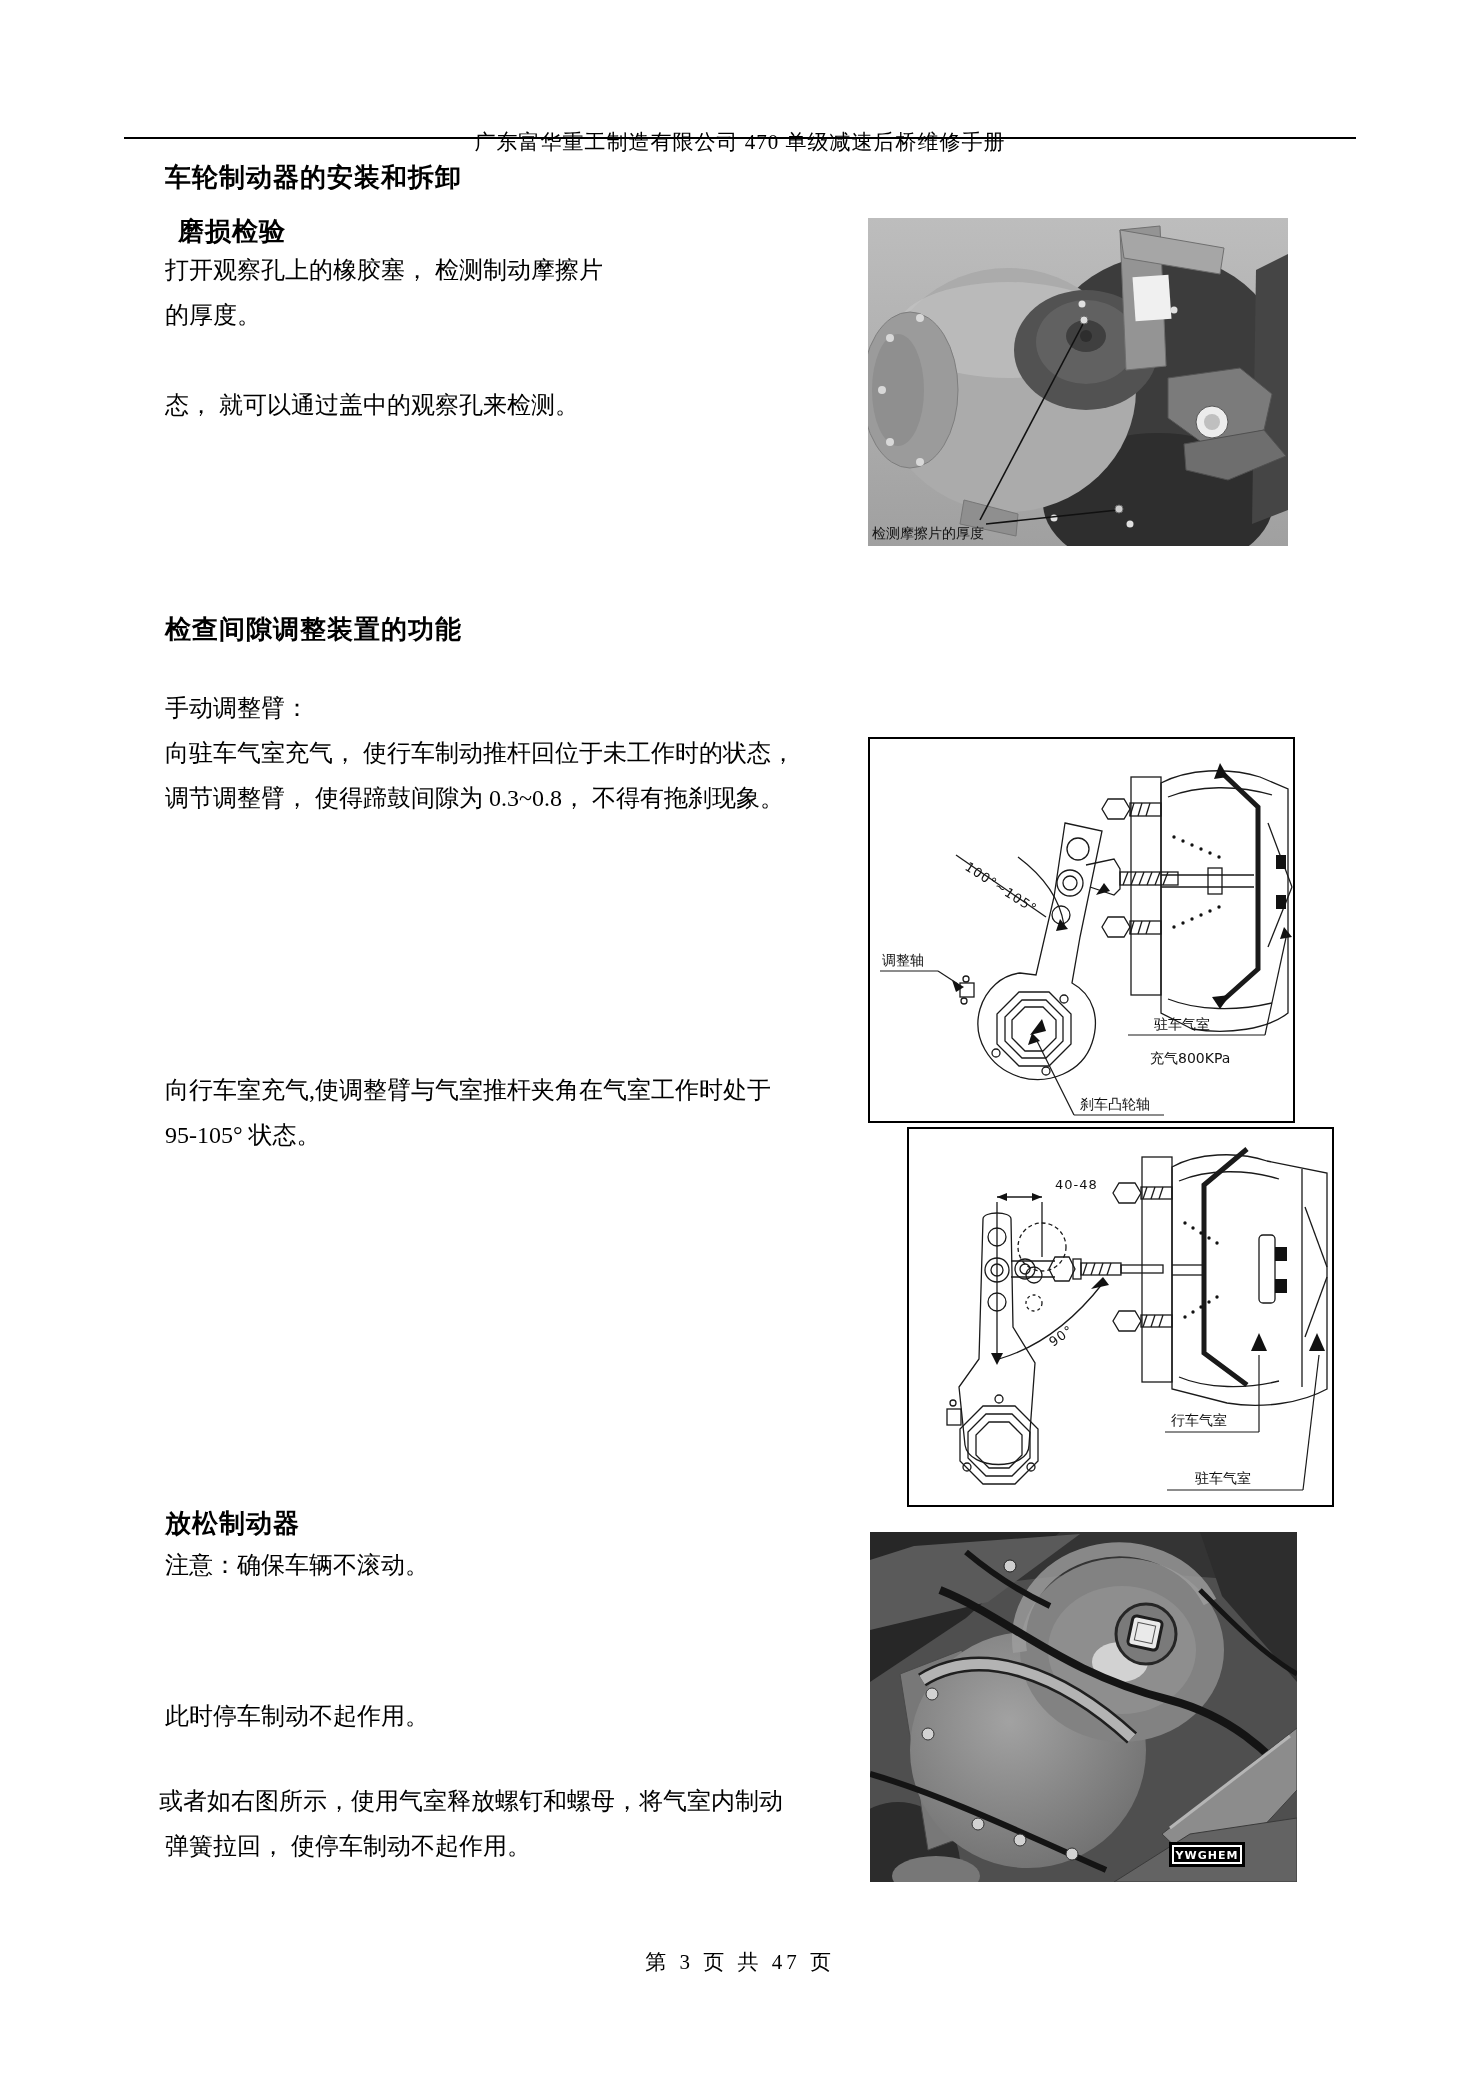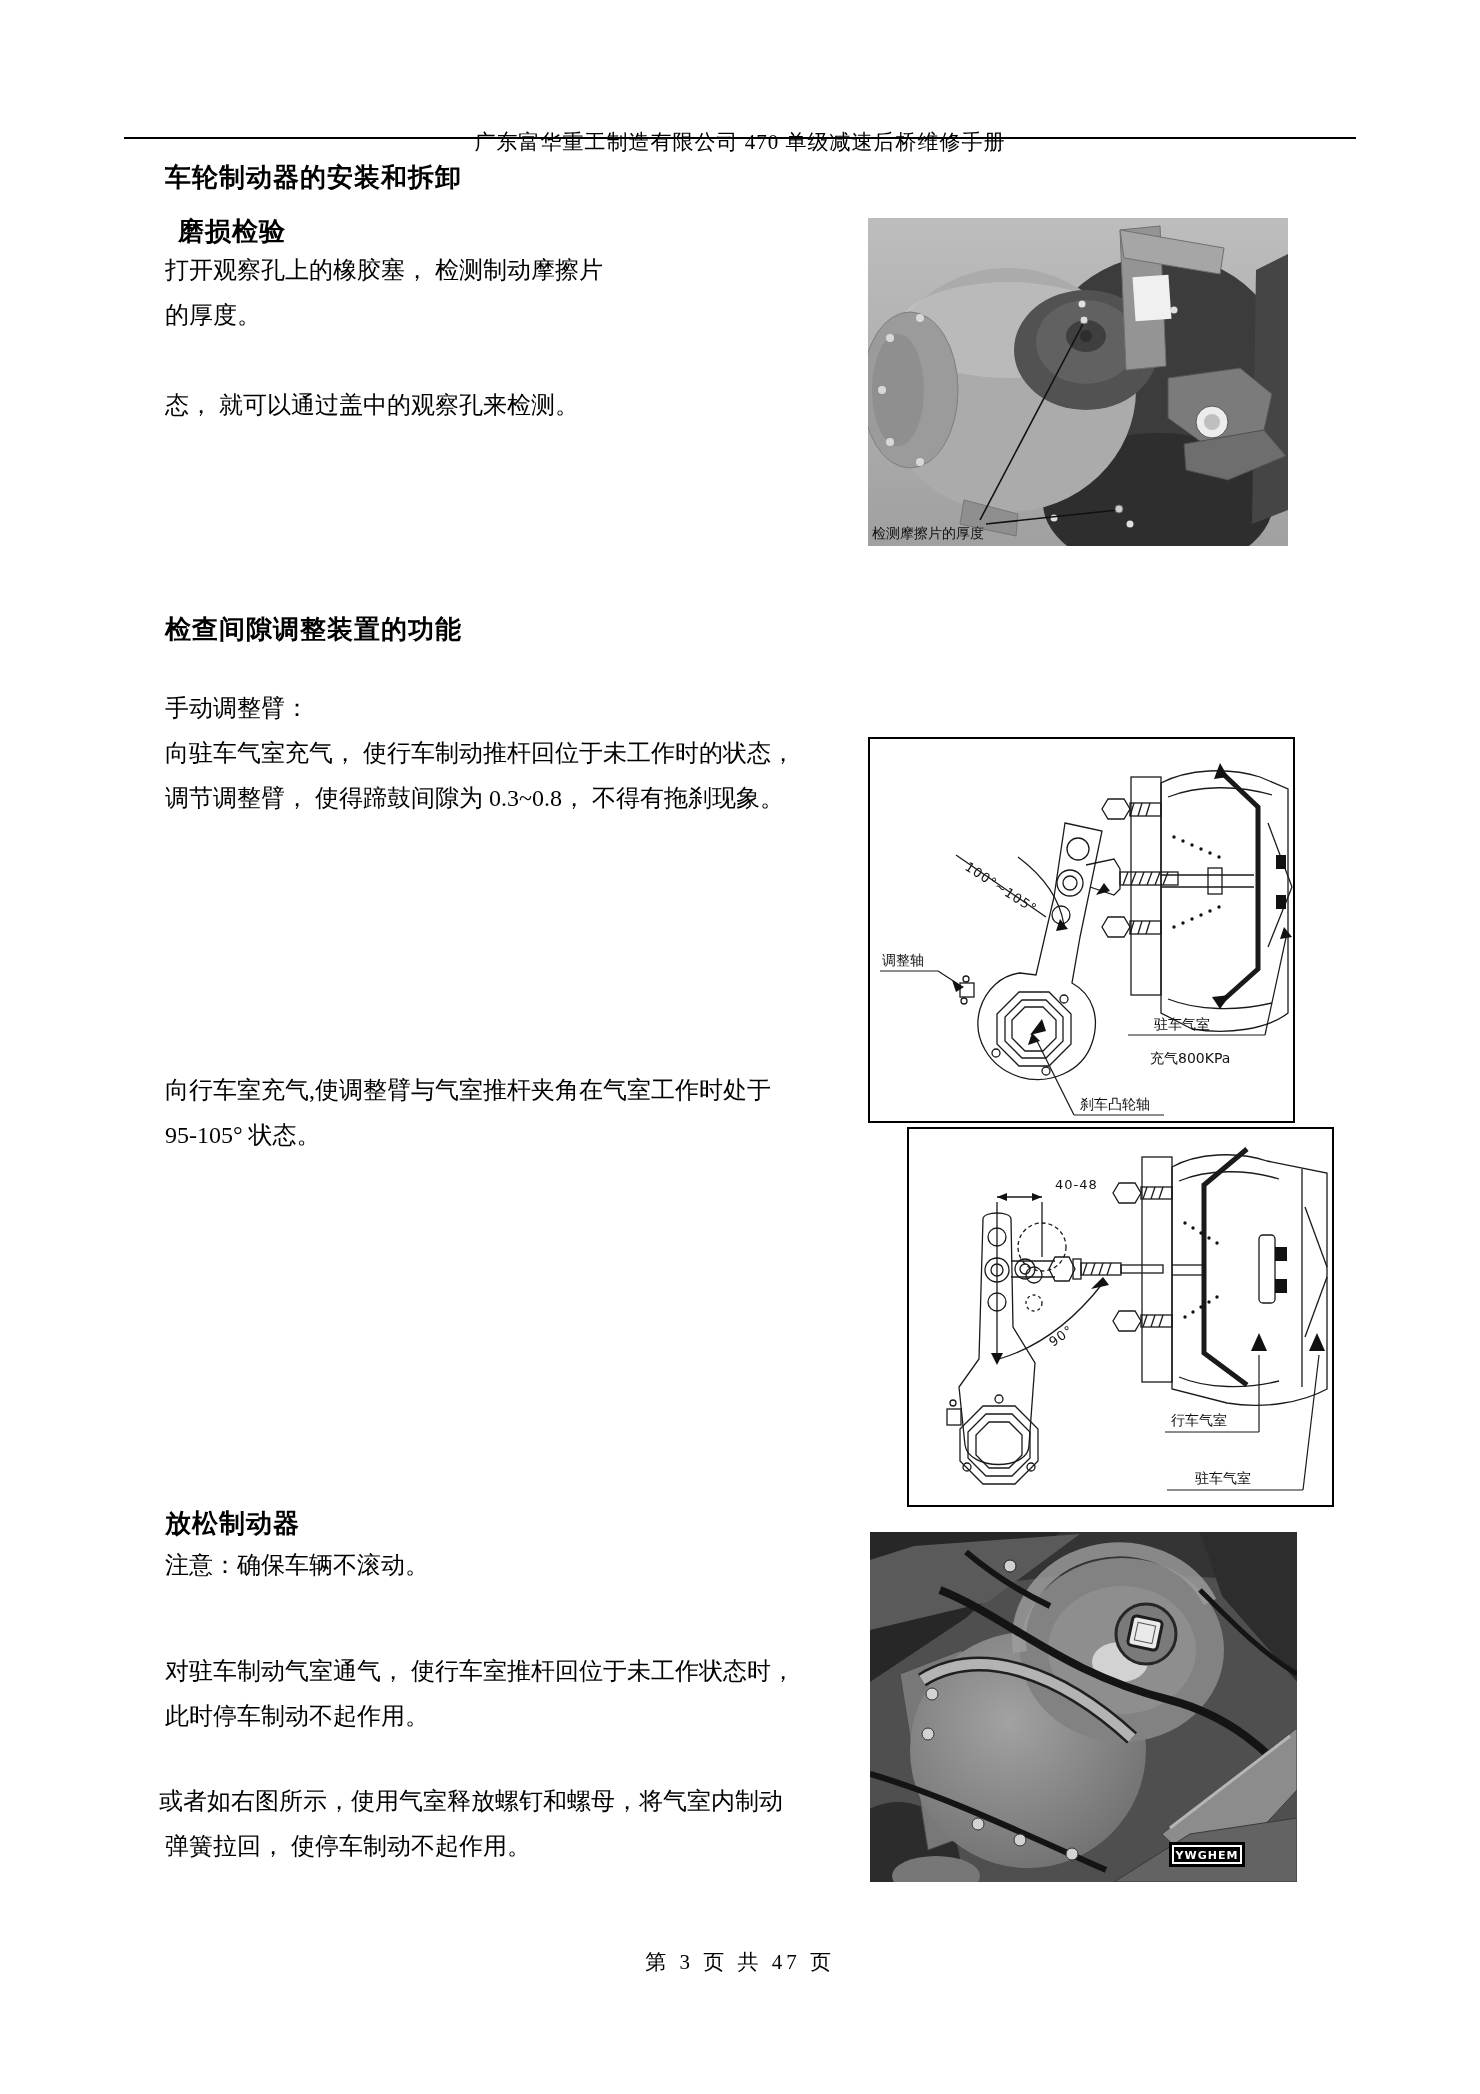--- a/index.html
+++ b/index.html
@@ -275,21 +275,20 @@
       </g>
       <text class="svg-dim" x="148" y="62">40-48</text>
       <text class="svg-dim" transform="translate(146,220) rotate(-35)">90°</text>
       <text class="svg-label" x="264" y="298">行车气室</text>
       <text class="svg-label" x="288" y="356">驻车气室</text>
     </svg>
   </div>
 
   <div class="h1" style="left:165px;top:1506px;">放松制动器</div>
   <div class="t" style="left:165px;top:1551px;">注意：确保车辆不滚动。</div>
-  <div class="t" style="left:165px;top:1657px;">对驻车制动气室通气， 使行车室推杆回位于未工作状态时，</div>
   <div class="t" style="left:165px;top:1702px;">此时停车制动不起作用。</div>
   <div class="t" style="left:159px;top:1787px;">或者如右图所示，使用气室释放螺钉和螺母，将气室内制动</div>
   <div class="t" style="left:165px;top:1832px;">弹簧拉回， 使停车制动不起作用。</div>
 
   <div class="fig" style="left:870px;top:1532px;width:427px;height:350px;">
     <svg viewBox="0 0 427 350">
       <defs>
         <radialGradient id="ballGrad" cx="0.42" cy="0.38" r="0.75">
           <stop offset="0" stop-color="#a2a2a2"></stop>
             <stop offset="1" stop-color="#6b6b6b"></stop>

